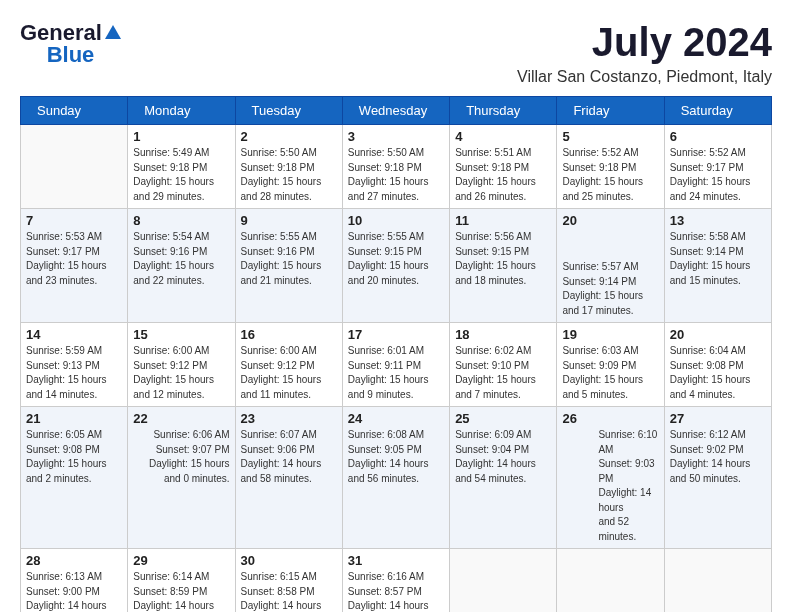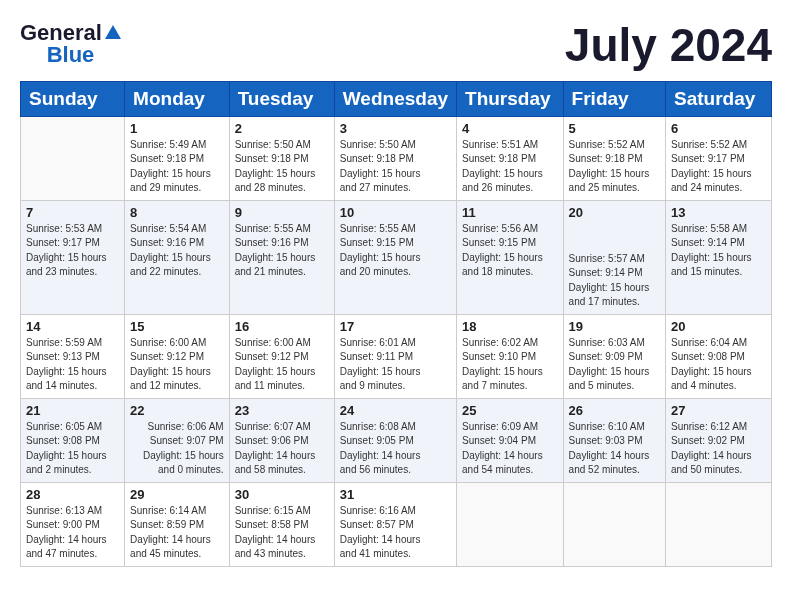--- a/index.html
+++ b/index.html
@@ -31,42 +31,42 @@
       border-left: 8px solid transparent;
       border-right: 8px solid transparent;
       border-bottom: 14px solid #1565c0;
       margin-left: 3px;
       margin-bottom: 2px;
     }
     .title-area {
       text-align: right;
     }
     .month-year {
-      font-size: 46px;
+      font-size: 40px;
       font-weight: bold;
       color: #1a1a2e;
       line-height: 1.1;
     }
     .location {
       font-size: 16px;
       color: #333;
       margin-top: 4px;
     }
     .calendar {
       width: 100%;
       border-collapse: collapse;
       font-size: 11px;
     }
     .calendar th {
       background-color: #1565c0;
       color: #fff;
-      padding: 6px 8px;
+      padding: 6px 16px;
       text-align: left;
-      font-size: 19px;
-      font-weight: bold;
+      font-size: 13px;
+      font-weight: normal;
       border: 1px solid #0d47a1;
     }
     .calendar td {
       border: 1px solid #ccc;
       vertical-align: top;
       padding: 4px 5px;
       width: calc(100% / 7);
       min-height: 80px;
       color: #333;
       background: #fff;
@@ -96,20 +96,21 @@
 <div class="header-area">
   <div class="logo">
     <div class="logo-row">
       <span style="font-size:22px;font-weight:bold;color:#1a1a2e;">General</span>
       <div class="logo-triangle"></div>
     </div>
     <span style="font-size:22px;font-weight:bold;color:#1565c0;margin-top:-4px;">Blue</span>
   </div>
   <div class="title-area">
     <div class="month-year">July 2024</div>
+    <div class="location">Villar San Costanzo, Piedmont, Italy</div>
   </div>
 </div>
 
 <table class="calendar">
   <thead>
     <tr>
     <th>Sunday</th>
         <th>Monday</th>
         <th>Tuesday</th>
         <th>Wednesday</th>
@@ -297,21 +298,21 @@
         </td>
         <td>
           <span class="day-num">25</span>
           <div class="day-info" style="white-space: pre-line;">Sunrise: 6:09 AM
 Sunset: 9:04 PM
 Daylight: 14 hours
 and 54 minutes.</div>
         </td>
         <td>
           <span class="day-num">26</span>
-          <div class="day-info" style="white-space: pre-line;">Sunrise: 6:10 AM
+          <div class="day-info" style="white-space: pre-line; margin-left: 36px;">Sunrise: 6:10 AM
 Sunset: 9:03 PM
 Daylight: 14 hours
 and 52 minutes.</div>
         </td>
         <td>
           <span class="day-num">27</span>
           <div class="day-info" style="white-space: pre-line;">Sunrise: 6:12 AM
 Sunset: 9:02 PM
 Daylight: 14 hours
 and 50 minutes.</div>

